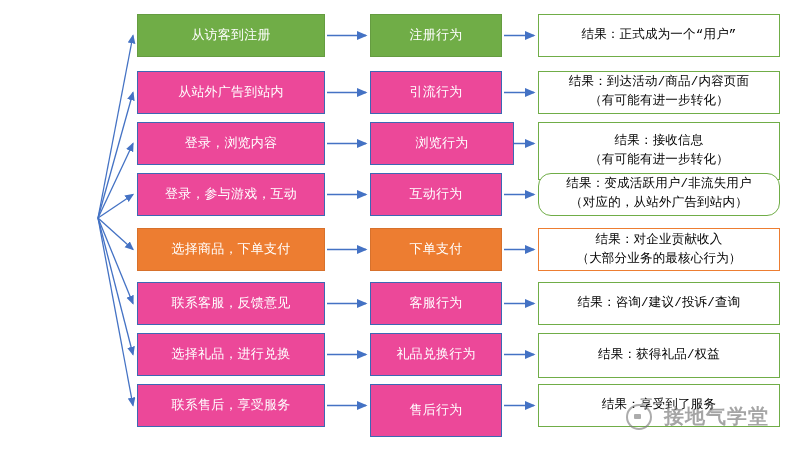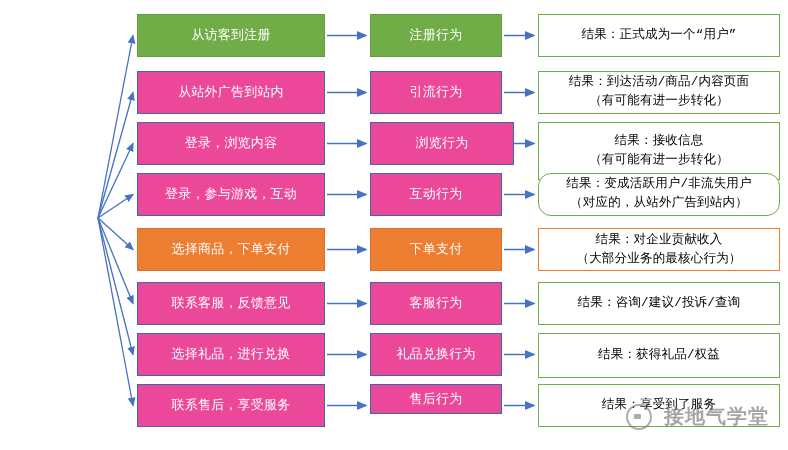--- a/index.html
+++ b/index.html
@@ -222,21 +222,21 @@
       </div>
       <div class="node node-fill fill-blue" style="left: 370px; top: 333px; width: 132px; height: 43px;">
         <span>礼品兑换行为</span>
       </div>
       <div class="node node-result border-green" style="left: 538px; top: 333px; width: 242px; height: 45px; text-align: right;">
         <span class="rline">结果：获得礼品/权益</span>
       </div>
       <div class="node node-fill fill-blue" style="left: 137px; top: 384px; width: 188px; height: 43px;">
         <span>联系售后，享受服务</span>
       </div>
-      <div class="node node-fill fill-blue" style="left: 370px; top: 384px; width: 132px; height: 30px;">
+      <div class="node node-fill fill-blue" style="left: 370px; top: 384px; width: 132px; height: 53px;">
         <span>售后行为</span>
       </div>
       <div class="node node-result border-green" style="left: 538px; top: 384px; width: 242px; height: 43px;">
         <span class="rline">结果：享受到了服务</span>
       </div>
     </div>
 
   <div id="watermark">
     <span class="wm-mark"></span>
     <span class="wm-text">接地气学堂</span>

